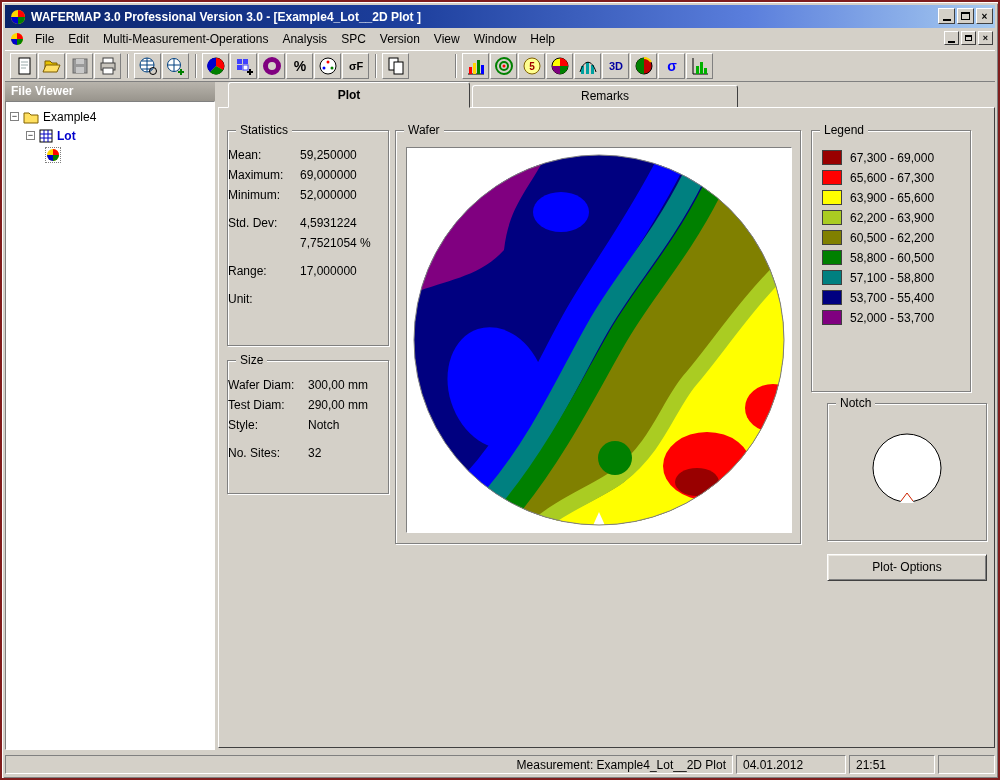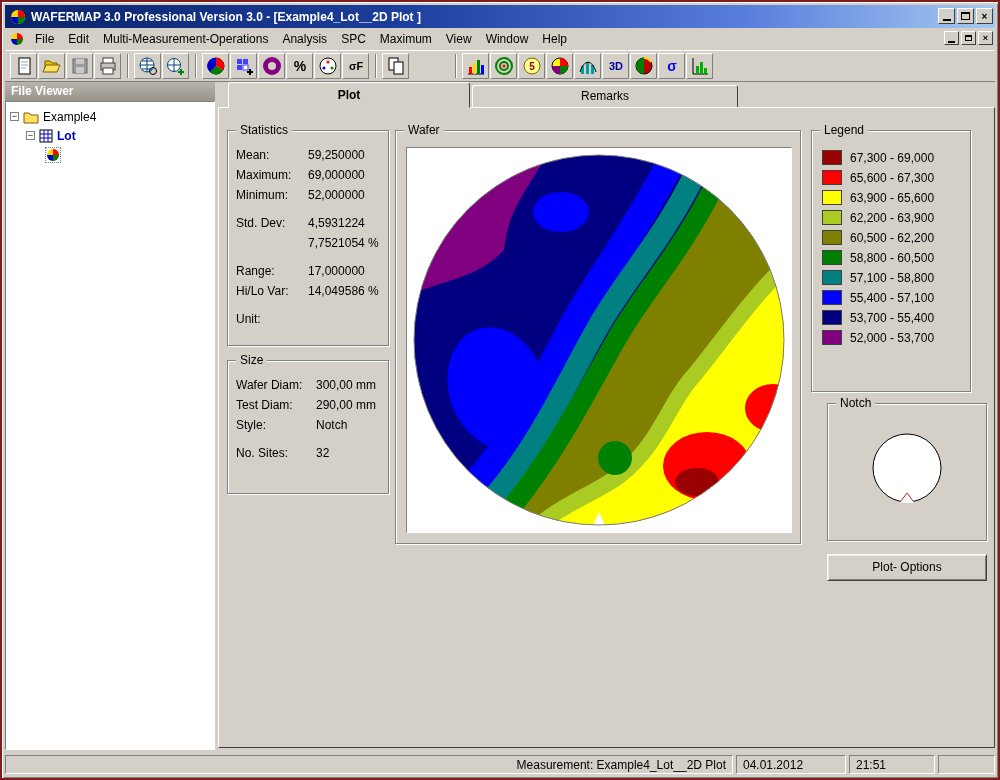--- a/index.html
+++ b/index.html
@@ -72,21 +72,21 @@
   .groupbox { position:absolute; border:1px solid #808080; box-shadow:1px 1px 0 #fff, inset 1px 1px 0 #fff; }
   .gtitle { position:absolute; top:-8px; left:8px; background:#D4D0C8; padding:0 4px; }
 
   .gb-stats   { left:8px;   top:22px;  width:162px; height:216px; }
   .gb-size    { left:8px;   top:252px; width:162px; height:134px; }
   .gb-wafer   { left:176px; top:22px;  width:406px; height:414px; }
   .gb-legend  { left:592px; top:22px;  width:160px; height:262px; }
   .gb-notch   { left:608px; top:295px; width:160px; height:138px; }
 
   .gcontent { padding-top:14px; }
-  .grow { display:flex; align-items:center; height:20px; padding-left:8px; }
+  .grow { display:flex; align-items:center; height:20px; }
   .grow .lbl { width:72px; flex:none; }
   .grow .lbl-w { width:80px; flex:none; }
   .gap { margin-top:8px; }
 
   .wafer-panel { position:absolute; left:10px; top:16px; width:386px; height:386px; background:#fff;
                  border:1px solid; border-color:#808080 #fff #fff #808080; }
 
   .lrow { display:flex; align-items:flex-end; height:20px; padding-left:10px; }
   .swatch { width:20px; height:15px; border:1px solid #404040; margin-right:8px; flex:none; }
 
@@ -140,21 +140,21 @@
           <path d="M7,7 L7,1 A6,6 0 0 1 13,7 Z" fill="#FF0000"></path>
           <path d="M7,7 L13,7 A6,6 0 0 1 7,13 Z" fill="#008000"></path>
           <path d="M7,7 L7,13 A6,6 0 0 1 1,7 Z" fill="#0000CD"></path>
         </svg>
     </span>
     <span class="menu-item">File</span>
     <span class="menu-item">Edit</span>
     <span class="menu-item">Multi-Measurement-Operations</span>
     <span class="menu-item">Analysis</span>
     <span class="menu-item">SPC</span>
-    <span class="menu-item">Maximum</span>
+    <span class="menu-item">Version</span>
     <span class="menu-item">View</span>
     <span class="menu-item">Window</span>
     <span class="menu-item">Help</span>
     <span class="mdi-buttons">
       <span class="mbtn">
           <span class="glyph-min-s"></span>
         </span>
       <span class="mbtn">
           <span class="glyph-restore"></span>
         </span>
@@ -383,24 +383,20 @@
                 <span class="lbl">Std. Dev:</span>
                 <span>4,5931224</span>
               </div>
             <div class="grow">
                 <span class="lbl"></span>
                 <span>7,7521054 %</span>
               </div>
             <div class="grow gap">
                 <span class="lbl">Range:</span>
                 <span>17,000000</span>
-              </div>
-            <div class="grow">
-                <span class="lbl">Hi/Lo Var:</span>
-                <span>14,049586 %</span>
               </div>
             <div class="grow gap">
                 <span class="lbl">Unit:</span>
                 <span></span>
               </div>
           </div>
         </div>
 
         <div class="groupbox gb-size">
           <span class="gtitle">Size</span>
@@ -480,24 +476,20 @@
               </div>
             <div class="lrow">
                 <span class="swatch" style="background-color: rgb(0, 128, 0);"></span>
                 <span>58,800 - 60,500</span>
               </div>
             <div class="lrow">
                 <span class="swatch" style="background-color: rgb(0, 128, 128);"></span>
                 <span>57,100 - 58,800</span>
               </div>
             <div class="lrow">
-                <span class="swatch" style="background-color: rgb(0, 0, 255);"></span>
-                <span>55,400 - 57,100</span>
-              </div>
-            <div class="lrow">
                 <span class="swatch" style="background-color: rgb(0, 0, 128);"></span>
                 <span>53,700 - 55,400</span>
               </div>
             <div class="lrow">
                 <span class="swatch" style="background-color: rgb(128, 0, 128);"></span>
                 <span>52,000 - 53,700</span>
               </div>
           </div>
         </div>
 

